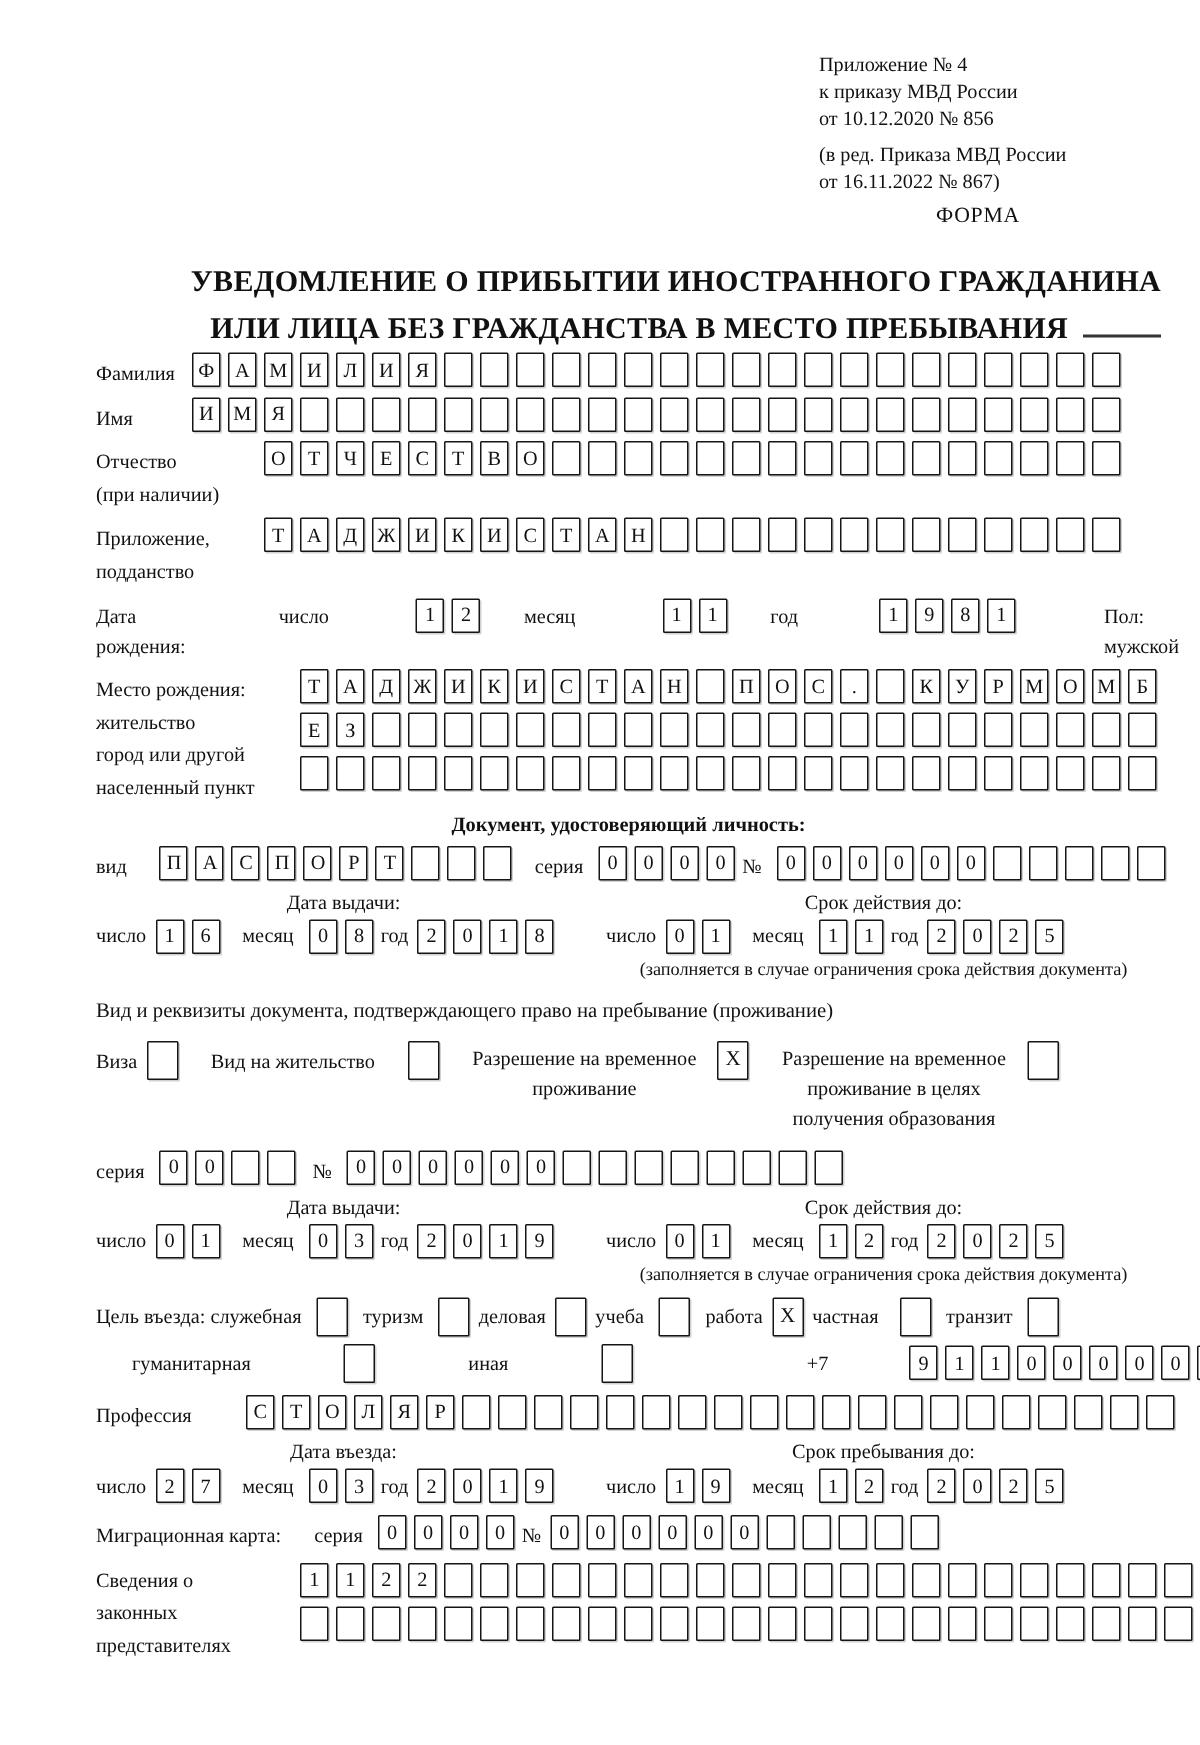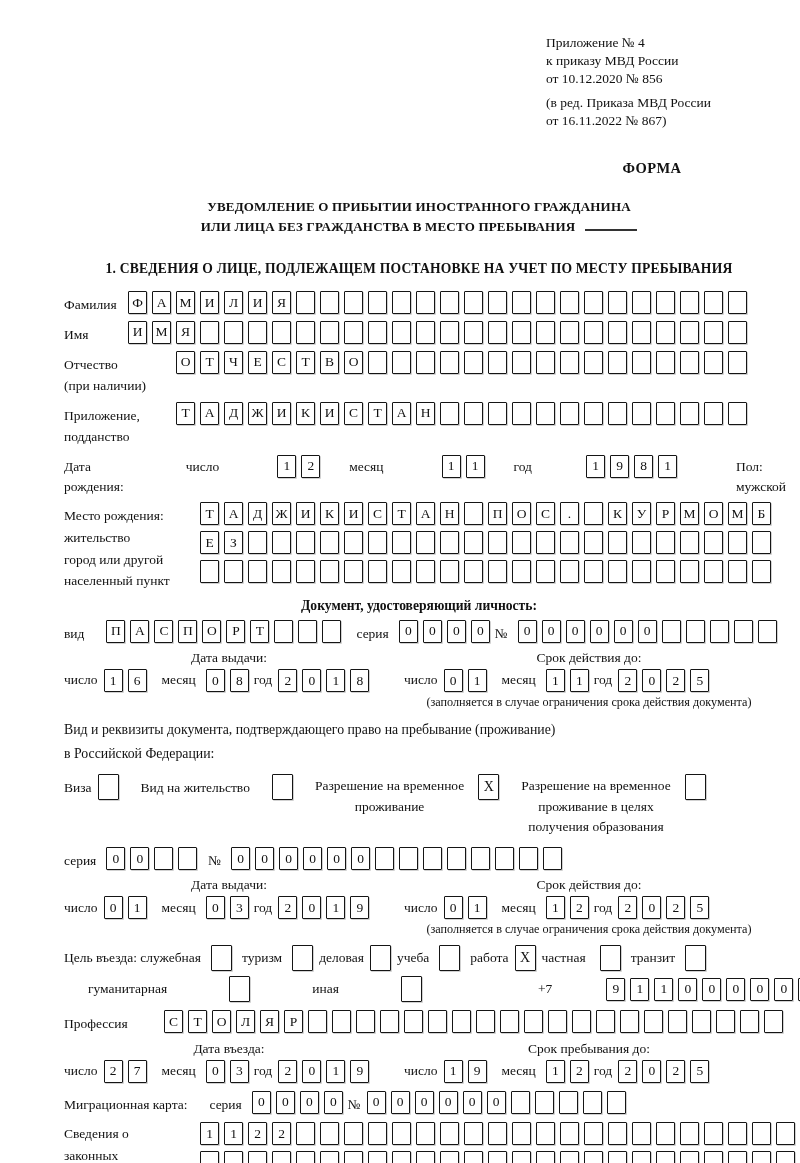--- a/index.html
+++ b/index.html
@@ -1,23 +1,23 @@
 <!DOCTYPE html>
 <html><head>
 <meta charset="utf-8">
 <style>
   html,body{margin:0;padding:0;background:#fff;}
   body{width:800px;min-height:1163px;font-family:"Liberation Serif","DejaVu Serif",serif;color:#111;}
   .page{box-sizing:border-box;width:800px;min-height:1163px;padding:34px 26px 20px 64px;}
   
   .appendix{width:212px;margin-left:auto;margin-right:16px;font-size:13.5px;line-height:1.32;}
   .appendix .grp2{margin-top:7px;}
-  .forma{width:212px;margin-left:auto;margin-right:16px;text-align:center;font-weight:bold;font-size:14.5px;margin-top:30px;letter-spacing:.5px;}
+  .forma{width:212px;margin-left:auto;margin-right:16px;text-align:center;font-weight:normal;font-size:14.5px;margin-top:6px;letter-spacing:.5px;}
   
-  .title{text-align:center;font-weight:bold;font-size:13px;line-height:1.55;margin-top:20px;letter-spacing:.2px;}
+  .title{text-align:right;font-weight:bold;font-size:20px;line-height:1.55;margin-top:20px;letter-spacing:.2px;}
   .title-blank{display:inline-block;width:52px;border-bottom:2px solid #333;height:12px;margin-left:10px;}
   .section-heading{text-align:center;font-weight:bold;font-size:13.6px;margin-top:24px;margin-bottom:14px;letter-spacing:.2px;}
   
   .frow{display:flex;align-items:flex-start;margin-bottom:5px;}
   .flabel{flex:none;font-size:13.5px;line-height:1.6;padding-top:3px;}
   .w64{width:64px;} .w112{width:112px;}
   .boxes{display:flex;flex-wrap:nowrap;}
   .boxcol{display:flex;flex-direction:column;gap:6px;}
   .cell{flex:none;display:inline-flex;width:17px;height:21px;border:1.6px solid #151515;border-radius:1px;margin-right:5px;align-items:center;justify-content:center;font-size:13.5px;background:#fff;box-shadow:1px 1px 0 rgba(0,0,0,.18);}
   .checkbox{flex:none;display:inline-flex;width:19px;height:24px;border:1.7px solid #151515;border-radius:1px;align-items:center;justify-content:center;font-size:14px;background:#fff;box-shadow:1px 1px 0 rgba(0,0,0,.18);}
@@ -52,21 +52,20 @@
     <div class="grp2">(в ред. Приказа МВД России</div>
     <div>от 16.11.2022 № 867)</div>
   </div>
   <div class="forma">ФОРМА</div>
 
   <div class="title">
     <div>УВЕДОМЛЕНИЕ О ПРИБЫТИИ ИНОСТРАННОГО ГРАЖДАНИНА</div>
     <div><span>ИЛИ ЛИЦА БЕЗ ГРАЖДАНСТВА В МЕСТО ПРЕБЫВАНИЯ</span><span class="title-blank"></span></div>
   </div>
 
-  <div class="section-heading">1. СВЕДЕНИЯ О ЛИЦЕ, ПОДЛЕЖАЩЕМ ПОСТАНОВКЕ НА УЧЕТ ПО МЕСТУ ПРЕБЫВАНИЯ</div>
 
   <div class="frow">
     <div class="flabel w64">Фамилия</div>
     <div class="boxes">
         <span class="cell">Ф</span>
         <span class="cell">А</span>
         <span class="cell">М</span>
         <span class="cell">И</span>
         <span class="cell">Л</span>
         <span class="cell">И</span>
@@ -407,21 +406,20 @@
             <span class="cell">2</span>
             <span class="cell">5</span>
           </div>
       </div>
       <div class="date-note">(заполняется в случае ограничения срока действия документа)</div>
     </div>
   </div>
 
   <div class="para">
     <div>Вид и реквизиты документа, подтверждающего право на пребывание (проживание)</div>
-    <div>в Российской Федерации:</div>
   </div>
 
   <div class="visa-row">
     <div class="ilabel">Виза</div>
     <div class="gap6"></div>
     <span class="checkbox"></span>
     <div class="gap22"></div>
     <div class="ilabel">Вид на жительство</div>
     <div class="gap22"></div>
     <span class="checkbox"></span>

